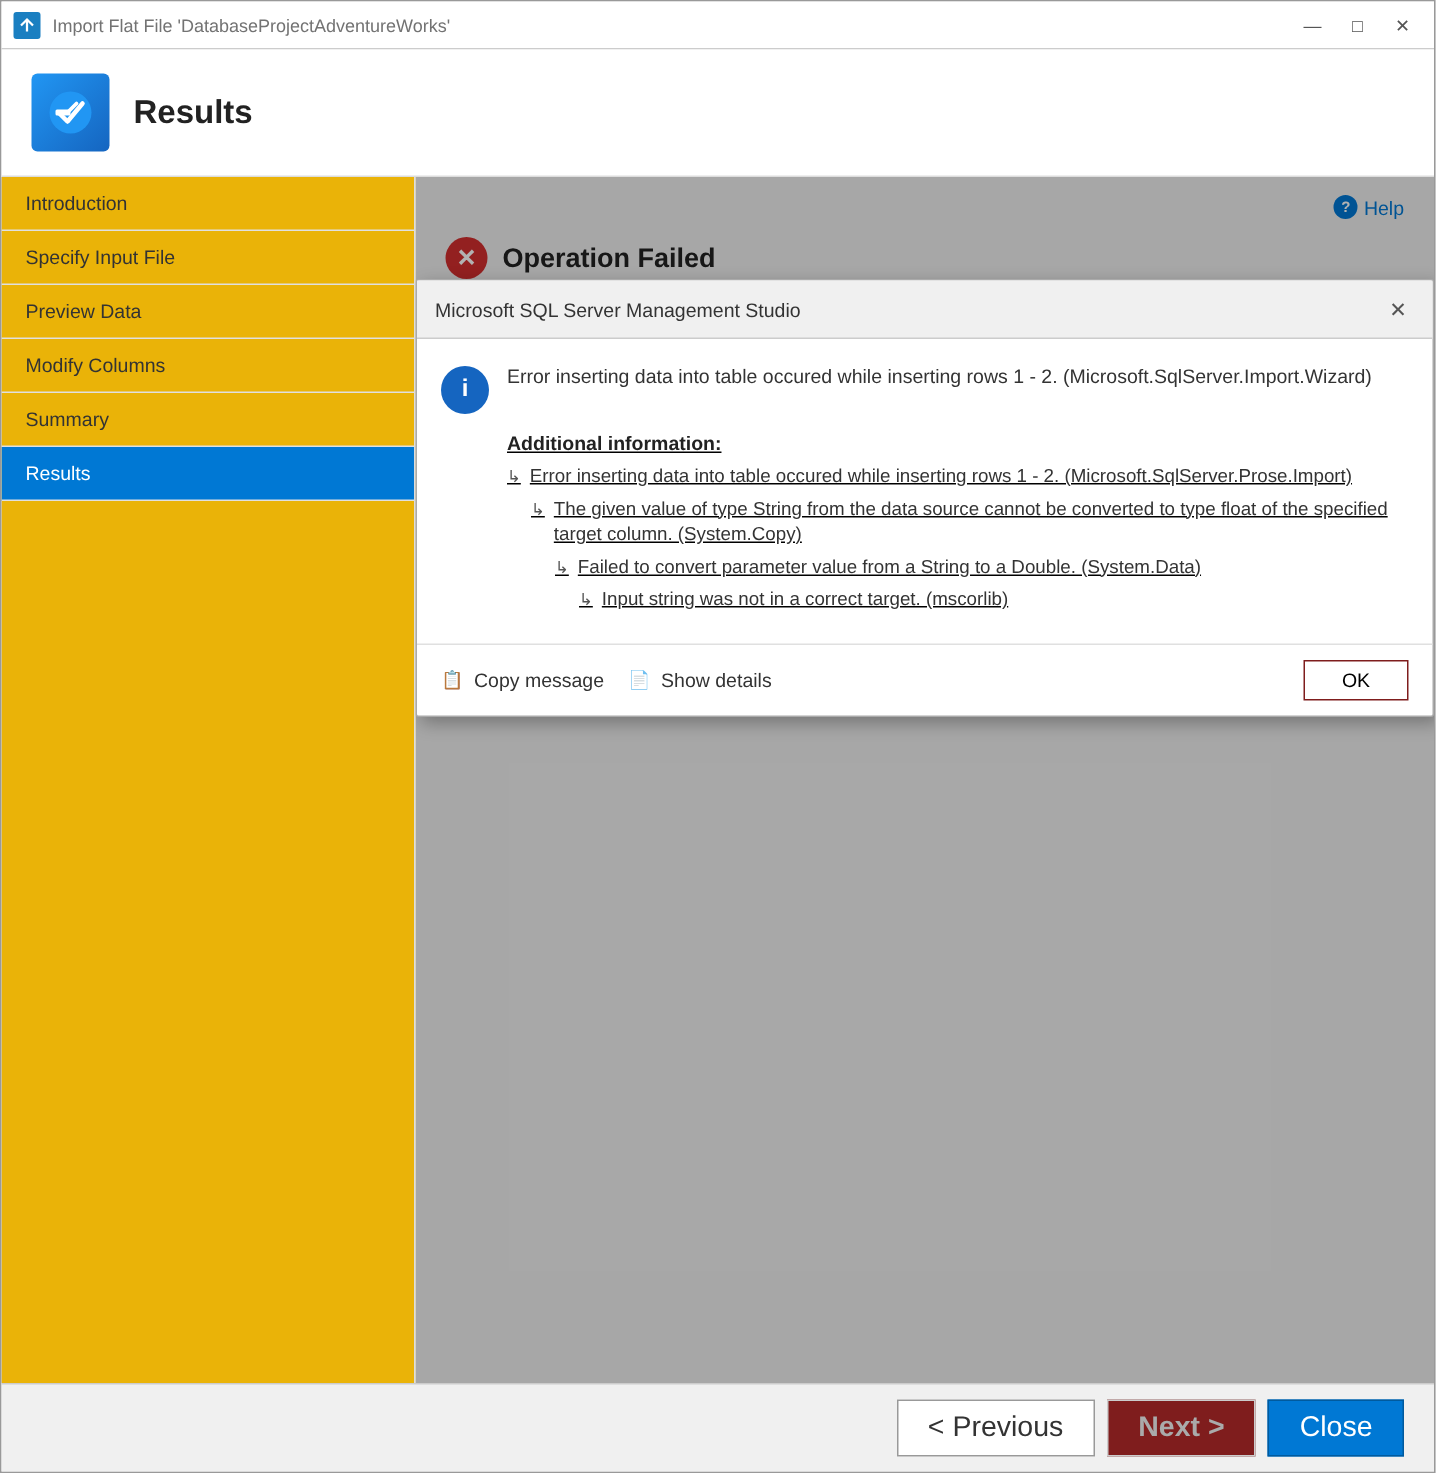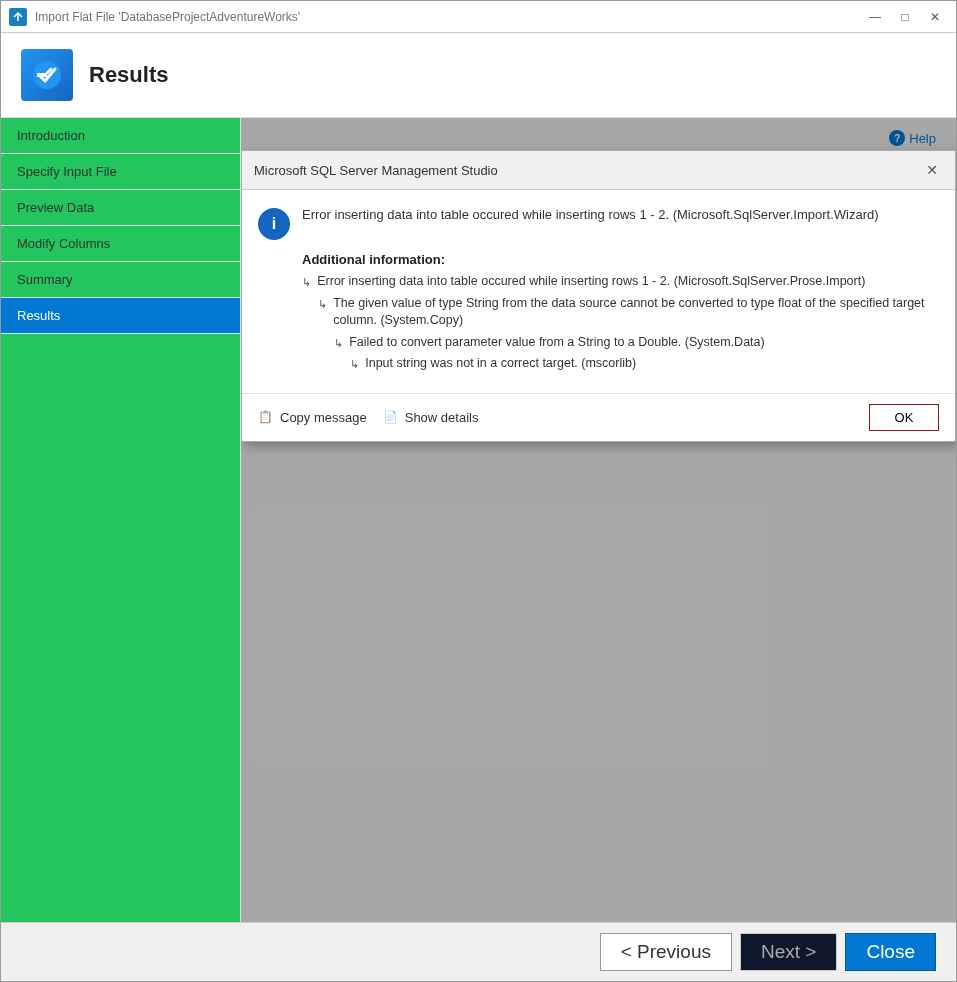--- a/index.html
+++ b/index.html
@@ -97,22 +97,22 @@
       color: #222;
     }
 
     .main-content {
       display: flex;
       flex: 1;
       overflow: hidden;
     }
 
     .sidebar {
-      width: 240px;
-      background: #22c55e;
+      width: 276px;
+      background: #eab308;
       border-right: 1px solid #ddd;
       flex-shrink: 0;
     }
 
     .sidebar-item {
       padding: 10px 16px;
       cursor: pointer;
       color: #333;
       border-bottom: 1px solid #e0e0e0;
     }
@@ -238,21 +238,21 @@
     }
 
     
     .modal-overlay {
       position: absolute;
       top: 0; left: 0; right: 0; bottom: 0;
       background: rgba(0,0,0,0.3);
       display: flex;
       align-items: flex-start;
       justify-content: center;
-      padding-top: 32px;
+      padding-top: 68px;
       z-index: 100;
     }
 
     .modal {
       background: white;
       border: 1px solid #aaa;
       box-shadow: 4px 4px 12px rgba(0,0,0,0.3);
       width: 800px;
       border-radius: 2px;
     }
@@ -312,20 +312,21 @@
     }
 
     .modal-main-text {
       font-size: 13px;
       color: #333;
       line-height: 1.4;
     }
 
     .modal-additional {
       margin-left: 44px;
+      text-decoration: underline;
     }
 
     .modal-additional-title {
       font-weight: bold;
       font-size: 13px;
       margin-bottom: 6px;
       color: #222;
     }
 
     .error-tree {
@@ -407,21 +408,21 @@
 
     .footer-btn {
       padding: 7px 20px;
       font-size: 19px;
       border: 1px solid #999;
       background: white;
       cursor: pointer;
       min-width: 90px;
       color: #333;
     }
-    .footer-btn:disabled { color: #aaa; cursor: default; background: #0f172a; border-color: #ccc; }
+    .footer-btn:disabled { color: #aaa; cursor: default; background: #7f1d1d; border-color: #ccc; font-weight: bold; }
 
     .footer-btn.primary {
       background: #0078d4;
       color: white;
       border-color: #005a9e;
     }
   </style>
 </head>
 <body>
 

